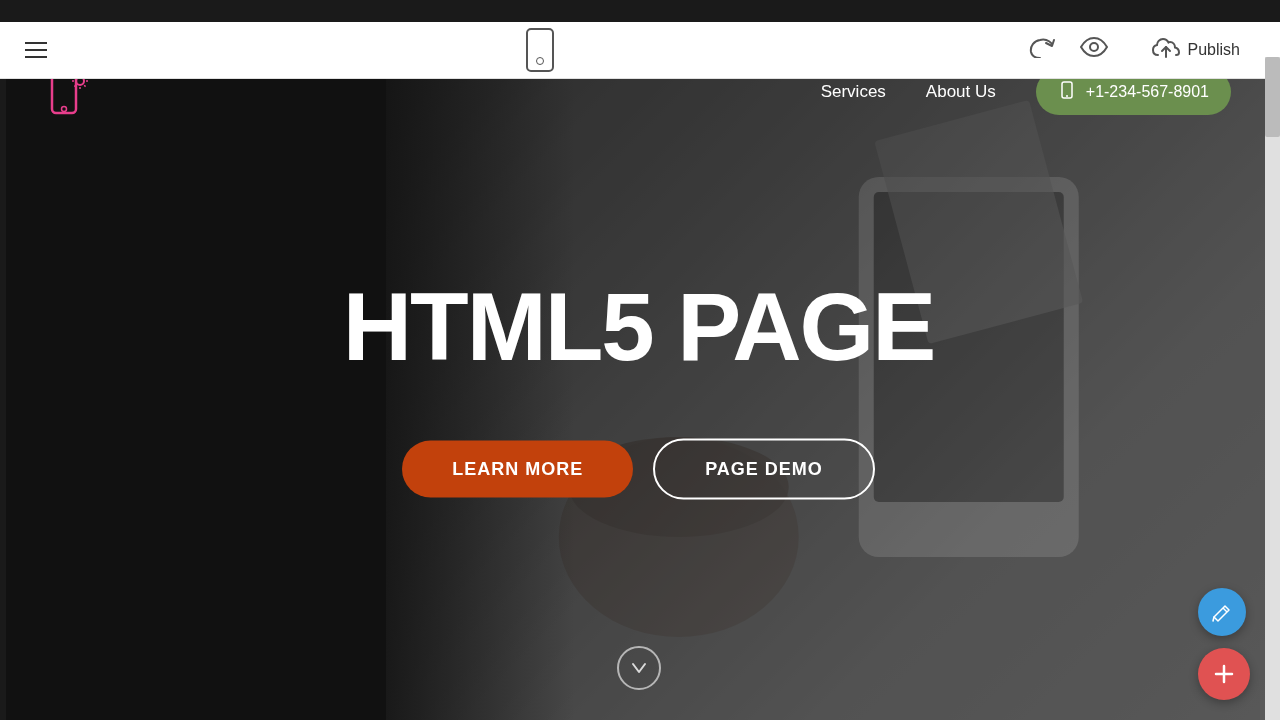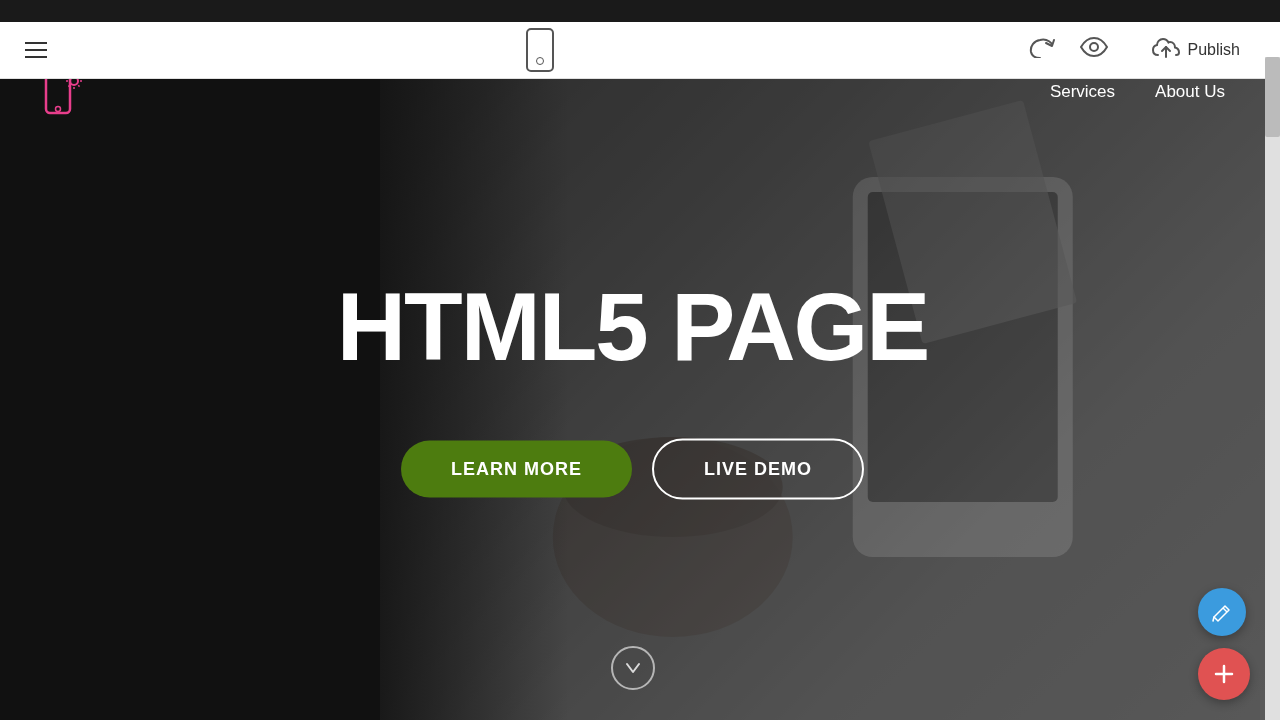--- a/index.html
+++ b/index.html
@@ -108,21 +108,21 @@
       cursor: pointer;
       font-size: 16px;
       font-weight: 500;
       color: #333;
     }
 
     
     .main-content {
       position: absolute;
       top: 57px;
-      left: 0;
+      left: 6px;
       width: 1265px;
       height: calc(720px - 57px);
       overflow: hidden;
     }
 
     
     .hero {
       position: relative;
       width: 100%;
       height: 663px;
@@ -219,21 +219,21 @@
     }
 
     .hero-buttons {
       display: flex;
       align-items: center;
       justify-content: center;
       gap: 20px;
     }
 
     .btn-learn-more {
-      background: #4d7c0f;
+      background: #c2410c;
       color: #fff;
       border: none;
       padding: 18px 50px;
       border-radius: 40px;
       font-size: 18px;
       font-weight: 700;
       cursor: pointer;
       letter-spacing: 1px;
       text-align: center;
     }
@@ -418,30 +418,39 @@
           <line x1="29.8" y1="9.8" x2="28.4" y2="8.4" stroke="#e83e8c" stroke-width="1.5"></line>
           <line x1="38.2" y1="18.2" x2="39.6" y2="19.6" stroke="#e83e8c" stroke-width="1.5"></line>
           <line x1="38.2" y1="9.8" x2="39.6" y2="8.4" stroke="#e83e8c" stroke-width="1.5"></line>
           <line x1="29.8" y1="18.2" x2="28.4" y2="19.6" stroke="#e83e8c" stroke-width="1.5"></line>
         </svg>
       </div>
 
       <div class="nav-links">
         <a class="nav-link" href="#">Services</a>
         <a class="nav-link" href="#">About Us</a>
+        <div class="nav-phone-btn">
+          <span>
+            <svg width="18" height="18" viewBox="0 0 18 18" fill="none" xmlns="http://www.w3.org/2000/svg">
+              <rect x="4" y="1" width="10" height="16" rx="2" stroke="#fff" stroke-width="1.5" fill="none"></rect>
+              <circle cx="9" cy="15" r="1" fill="#fff"></circle>
+            </svg>
+          </span>
+          <span>+1-234-567-8901</span>
+        </div>
       </div>
     </nav>
 
     <div class="hero-text">
       <h1 class="hero-title">
         <span>HTML5 PAGE</span><br>
       </h1>
       <div class="hero-buttons">
         <button class="btn-learn-more">LEARN MORE</button>
-        <button class="btn-live-demo">LIVE DEMO</button>
+        <button class="btn-live-demo">PAGE DEMO</button>
       </div>
     </div>
 
     <div class="scroll-down">
       <svg width="18" height="18" viewBox="0 0 18 18" fill="none" xmlns="http://www.w3.org/2000/svg">
         <polyline points="3,5 9,13 15,5" stroke="rgba(255,255,255,0.8)" stroke-width="2" fill="none" stroke-linecap="round" stroke-linejoin="round"></polyline>
       </svg>
     </div>
   </div>
 </div>

